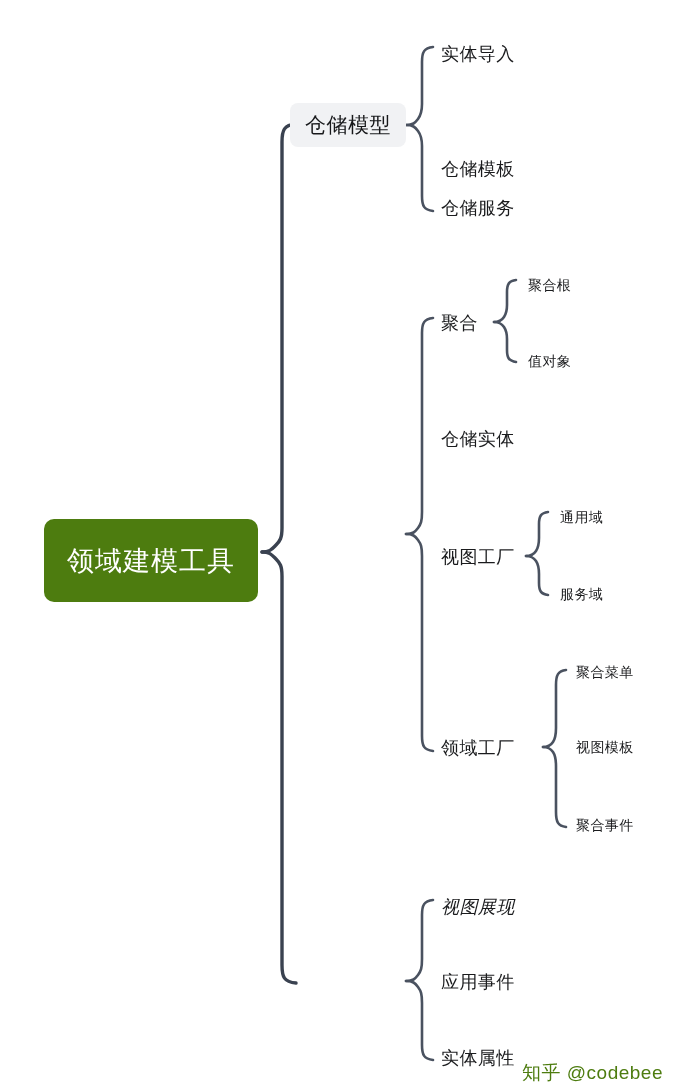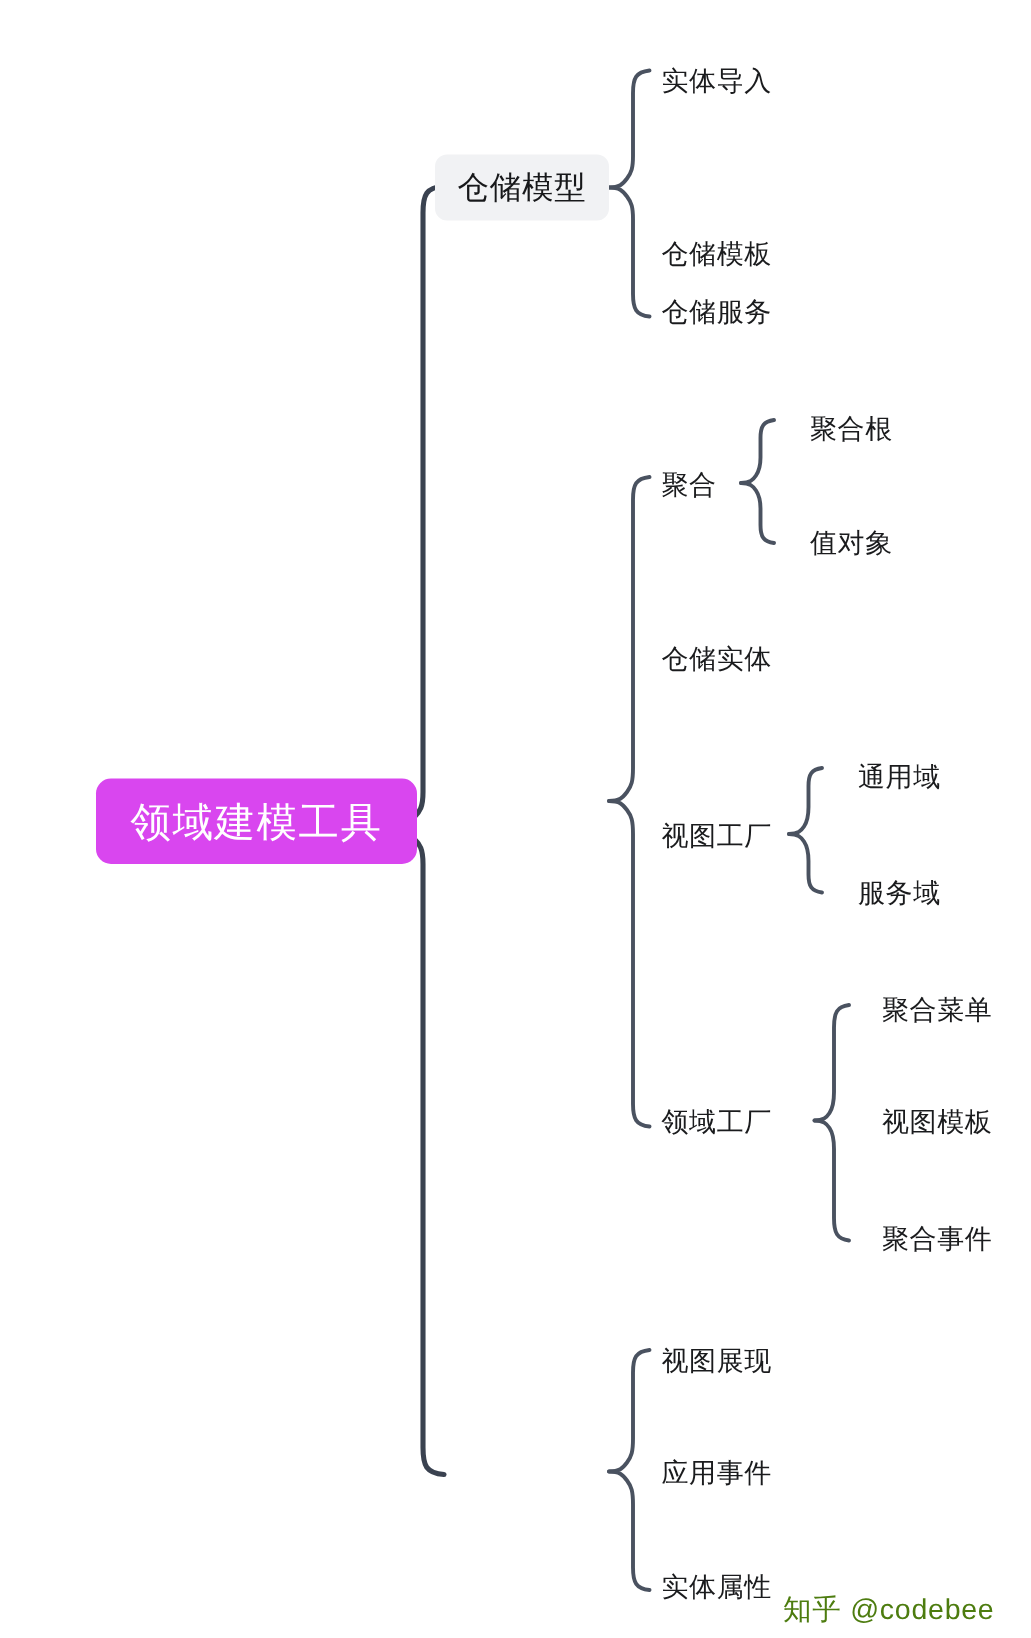--- a/index.html
+++ b/index.html
@@ -27,50 +27,49 @@
   }
   .node {
     position: absolute;
     display: flex;
     align-items: center;
     justify-content: center;
     box-sizing: border-box;
     white-space: nowrap;
   }
   .node-root {
-    background: #d946ef;
+    background: #4d7c0f;
     color: #ffffff;
     border-radius: 10px;
     font-size: 27px;
     letter-spacing: 1px;
-    left: 64px;
+    left: 44px;
     top: 519px;
     width: 214px;
-    height: 57px;
+    height: 83px;
   }
   .node-l2 {
     background: #f1f2f4;
     color: #17181a;
     border-radius: 8px;
     font-size: 21px;
     height: 44px;
     padding: 10px 14px;
     letter-spacing: 0.5px;
   }
   .node-l3, .node-l4 {
     color: #1a1b1d;
     font-size: 18px;
     background: transparent;
     letter-spacing: 0.4px;
     justify-content: flex-start;
     height: 24px;
   }
   .node-l4 {
-    font-size: 18px;
-    margin-left: 12px;
+    font-size: 14px;
   }
   .watermark {
     position: absolute;
     left: 522px;
     top: 1060px;
     font-size: 19px;
     color: #4d7c0f;
     letter-spacing: 0.5px;
     white-space: nowrap;
   }
@@ -176,19 +175,19 @@
   <div class="node node-l4" style="left:528px; top:274px;">聚合根</div>
   <div class="node node-l4" style="left:528px; top:350px;">值对象</div>
 
   <div class="node node-l4" style="left:560px; top:506px;">通用域</div>
   <div class="node node-l4" style="left:560px; top:583px;">服务域</div>
 
   <div class="node node-l4" style="left:576px; top:661px;">聚合菜单</div>
   <div class="node node-l4" style="left:576px; top:736px;">视图模板</div>
   <div class="node node-l4" style="left:576px; top:814px;">聚合事件</div>
 
-  <div class="node node-l3" style="left:441px; top:895px;">视图展现</div>
+  <div class="node node-l3" style="left:441px; top:895px;font-style:italic;">视图展现</div>
   <div class="node node-l3" style="left:441px; top:970px;">应用事件</div>
   <div class="node node-l3" style="left:441px; top:1046px;">实体属性</div>
 
   <div class="watermark">知乎 @codebee</div>
 
 </div>
 
 </body></html>

